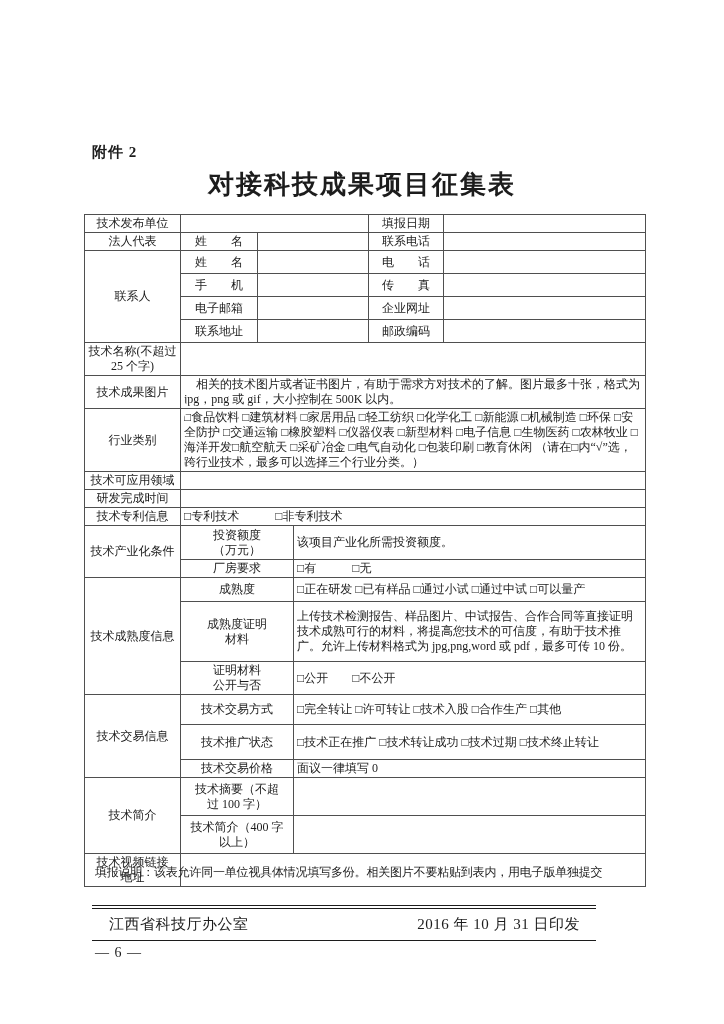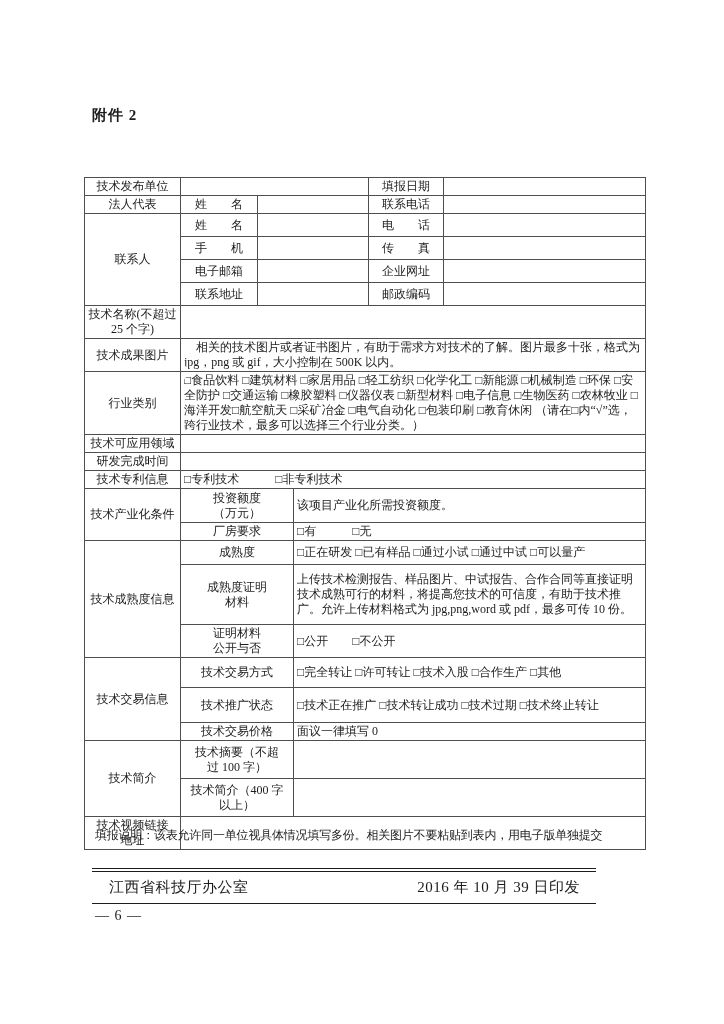--- a/index.html
+++ b/index.html
@@ -3,21 +3,21 @@
 <meta charset="utf-8">
 <style>
   * { box-sizing: border-box; }
   html, body { margin: 0; padding: 0; }
   body {
     width: 724px; height: 1024px;
     background: #ffffff;
     font-family: "Liberation Serif", "DejaVu Serif", serif;
     color: #1c1c1c;
   }
-  .page { position: relative; width: 724px; height: 965px; background: #fff; overflow: hidden; }
+  .page { position: relative; width: 724px; height: 965px; background: #fff; overflow: hidden; margin-top: 37px; }
 
   .attachment {
     position: absolute; left: 92px; top: 106px;
     font-size: 15px; font-weight: bold; letter-spacing: 1px;
   }
   .doc-title {
     position: absolute; left: 0; top: 130px; width: 724px;
     text-align: center; font-size: 26px; font-weight: bold; letter-spacing: 2px;
   }
 
@@ -52,20 +52,21 @@
     position: absolute; left: 95px; top: 908px;
     font-size: 14px; letter-spacing: 1px;
   }
 </style>
 </head>
 <body>
 
 <div class="page">
 
   <div class="attachment">附件 2</div>
+  <div class="doc-title">对接科技成果项目征集表</div>
 
   <table class="form">
     <colgroup>
       <col style="width:96px">
         <col style="width:77px">
         <col style="width:36px">
       <col style="width:75px">
         <col style="width:75px">
         <col style="width:202px">
     </colgroup>
@@ -189,20 +190,20 @@
     </tr>
   </tbody>
     </table>
 
   <div class="note">填报说明：该表允许同一单位视具体情况填写多份。相关图片不要粘贴到表内，用电子版单独提交</div>
 
   <div class="footer">
     <div class="rule-double"></div>
     <div class="footer-row">
       <span>江西省科技厅办公室</span>
-      <span>2016 年 10 月 39 日印发</span>
+      <span>2016 年 10 月 31 日印发</span>
     </div>
     <div class="rule-single"></div>
   </div>
 
   <div class="page-number">— 6 —</div>
 
 </div>
 
 </body></html>

